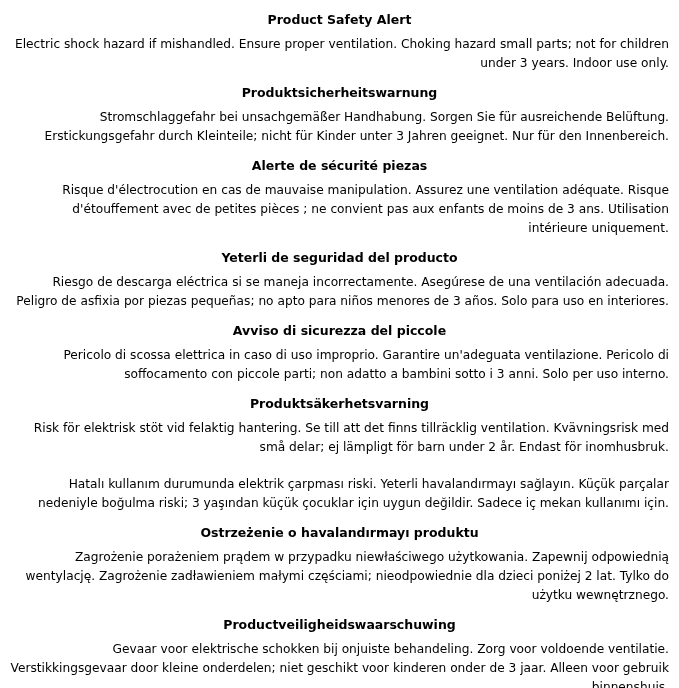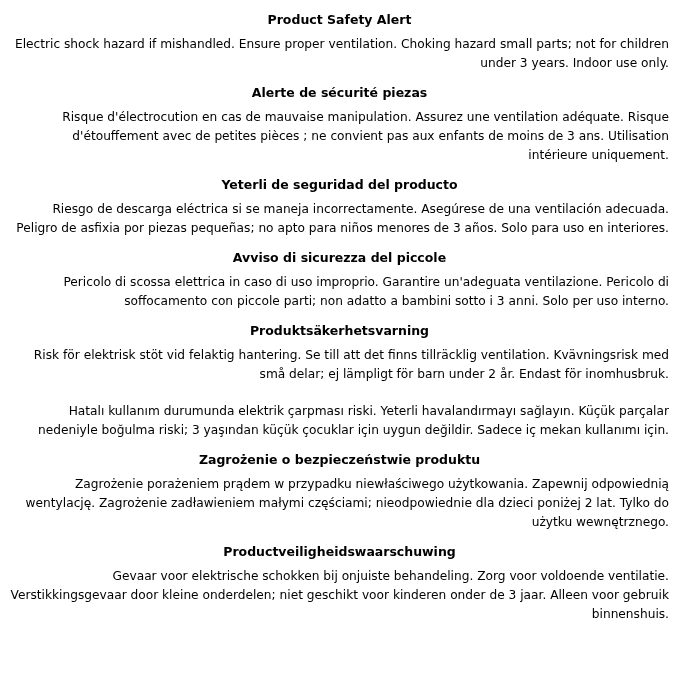--- a/index.html
+++ b/index.html
@@ -45,20 +45,24 @@
 </head>
 <body>
 
 <div class="page">
 
   <div class="section first">
     <div class="section-title">Product Safety Alert</div>
     <div class="section-body">Electric shock hazard if mishandled. Ensure proper ventilation. Choking hazard small parts; not for children under 3 years. Indoor use only.</div>
   </div>
 
+  <div class="section">
+    <div class="section-title">Produktsicherheitswarnung</div>
+    <div class="section-body">Stromschlaggefahr bei unsachgemäßer Handhabung. Sorgen Sie für ausreichende Belüftung. Erstickungsgefahr durch Kleinteile; nicht für Kinder unter 3 Jahren geeignet. Nur für den Innenbereich.</div>
+  </div>
 
   <div class="section">
     <div class="section-title">Alerte de sécurité piezas</div>
     <div class="section-body">Risque d'électrocution en cas de mauvaise manipulation. Assurez une ventilation adéquate. Risque d'étouffement avec de petites pièces ; ne convient pas aux enfants de moins de 3 ans. Utilisation intérieure uniquement.</div>
   </div>
 
   <div class="section">
     <div class="section-title">Yeterli de seguridad del producto</div>
     <div class="section-body">Riesgo de descarga eléctrica si se maneja incorrectamente. Asegúrese de una ventilación adecuada. Peligro de asfixia por piezas pequeñas; no apto para niños menores de 3 años. Solo para uso en interiores.</div>
   </div>
@@ -71,21 +75,21 @@
   <div class="section">
     <div class="section-title">Produktsäkerhetsvarning</div>
     <div class="section-body">Risk för elektrisk stöt vid felaktig hantering. Se till att det finns tillräcklig ventilation. Kvävningsrisk med små delar; ej lämpligt för barn under 2 år. Endast för inomhusbruk.</div>
   </div>
 
   <div class="section">
     <div class="section-body">Hatalı kullanım durumunda elektrik çarpması riski. Yeterli havalandırmayı sağlayın. Küçük parçalar nedeniyle boğulma riski; 3 yaşından küçük çocuklar için uygun değildir. Sadece iç mekan kullanımı için.</div>
   </div>
 
   <div class="section">
-    <div class="section-title">Zagrożenie o bezpieczeństwie produktu</div>
+    <div class="section-title">Ostrzeżenie o havalandırmayı produktu</div>
     <div class="section-body">Zagrożenie porażeniem prądem w przypadku niewłaściwego użytkowania. Zapewnij odpowiednią wentylację. Zagrożenie zadławieniem małymi częściami; nieodpowiednie dla dzieci poniżej 2 lat. Tylko do użytku wewnętrznego.</div>
   </div>
 
   <div class="section">
     <div class="section-title">Productveiligheidswaarschuwing</div>
     <div class="section-body">Gevaar voor elektrische schokken bij onjuiste behandeling. Zorg voor voldoende ventilatie. Verstikkingsgevaar door kleine onderdelen; niet geschikt voor kinderen onder de 3 jaar. Alleen voor gebruik binnenshuis.</div>
   </div>
 
 </div>
 

